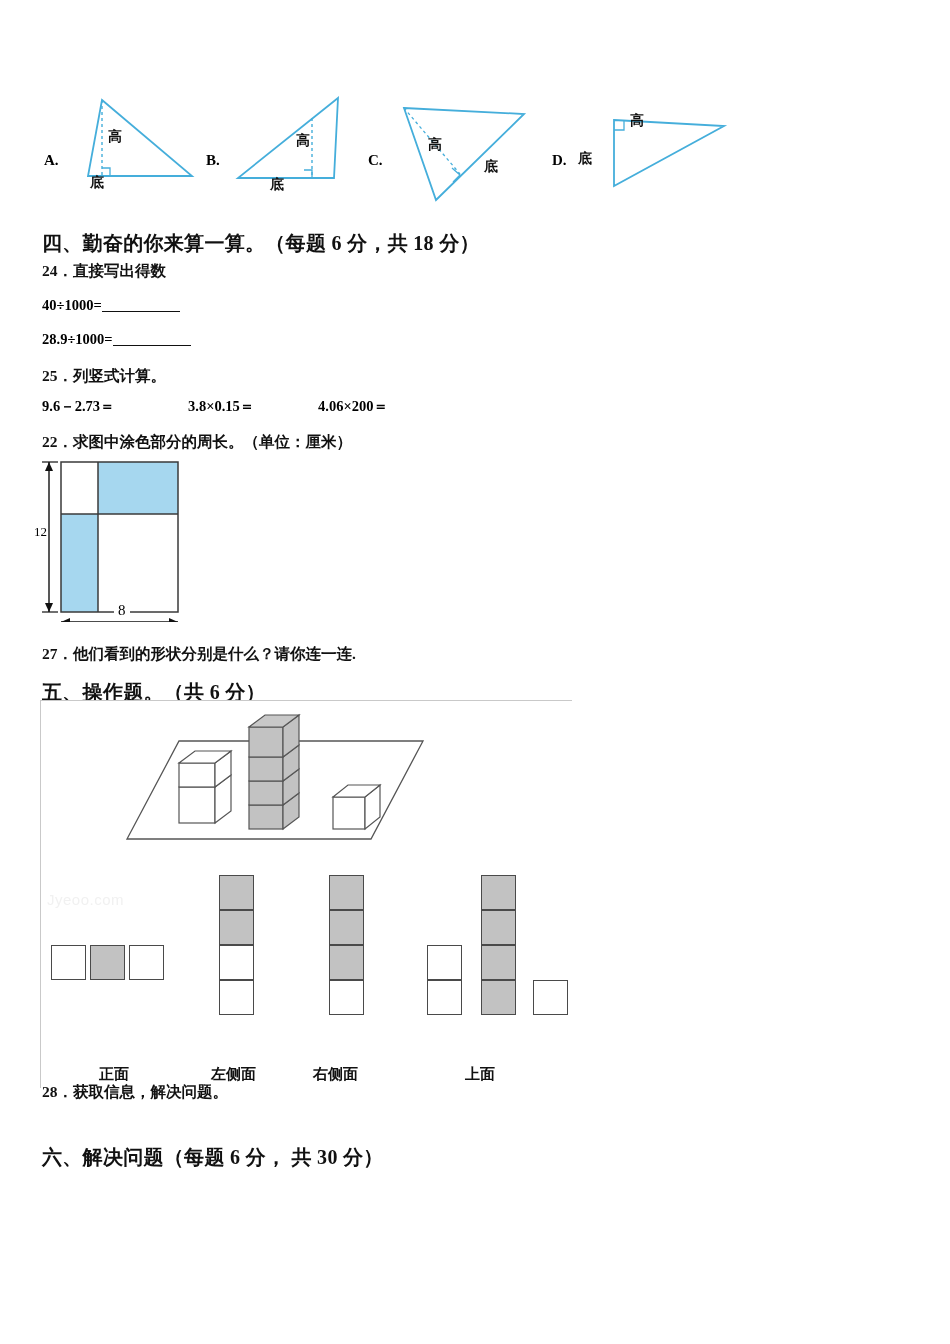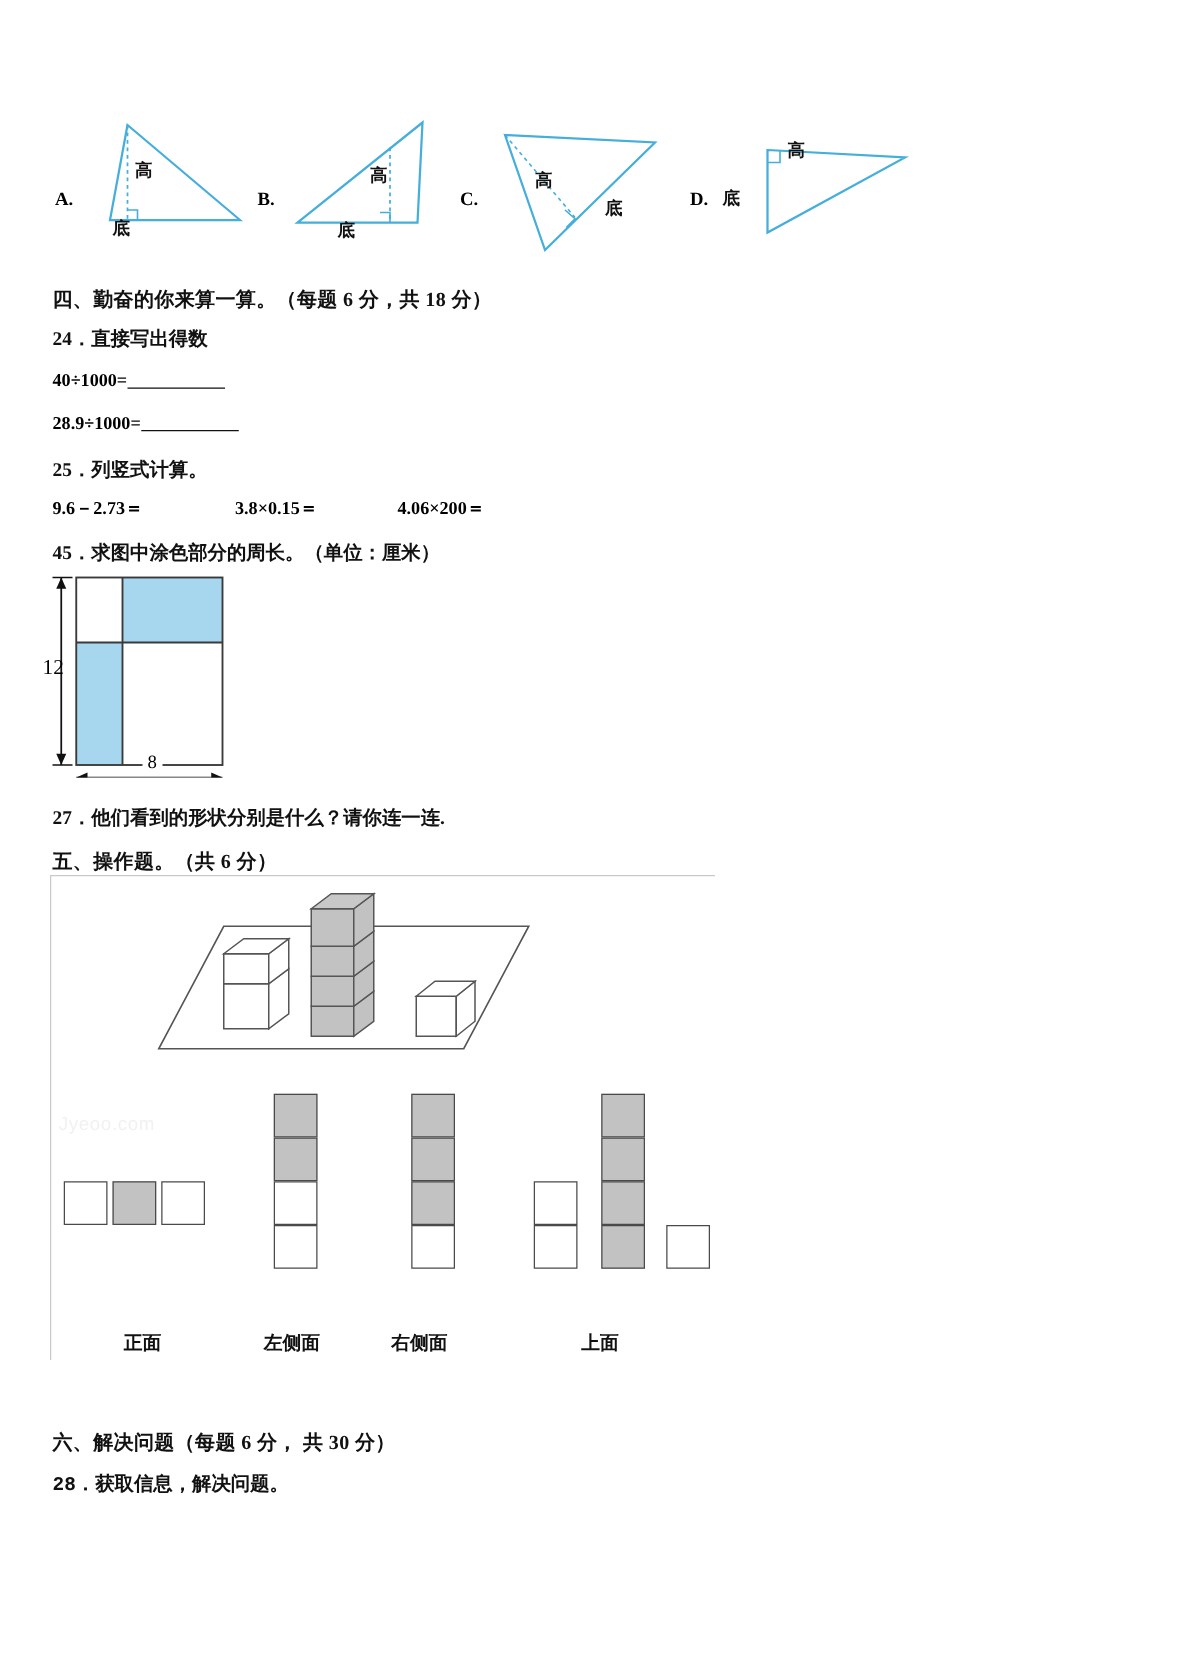--- a/index.html
+++ b/index.html
@@ -16,21 +16,21 @@
   }
 
   
   .cn {
     font-family: "Liberation Serif", "DejaVu Serif", serif;
     font-weight: 700;
     color: #111;
   }
   .sec-head {
     position: absolute;
-    font-size: 16px;
+    font-size: 20px;
     letter-spacing: .3px;
     white-space: nowrap;
   }
   .q-line {
     position: absolute;
     font-size: 15.5px;
     white-space: nowrap;
   }
   .math {
     position: absolute;
@@ -146,21 +146,21 @@
 </div>
 <div class="math" style="left:42px; top:331px;">
   <span>28.9÷1000=</span><span class="blank"></span>
 </div>
 
 <div class="q-line cn" style="left:42px; top:366px;">25．列竖式计算。</div>
 <div class="math" style="left:42px; top:397px;">9.6－2.73＝</div>
 <div class="math" style="left:188px; top:397px;">3.8×0.15＝</div>
 <div class="math" style="left:318px; top:397px;">4.06×200＝</div>
 
-<div class="q-line cn" style="left:42px; top:432px;">45．求图中涂色部分的周长。（单位：厘米）</div>
+<div class="q-line cn" style="left:42px; top:432px;">22．求图中涂色部分的周长。（单位：厘米）</div>
 
 <div id="fig26">
   <svg width="180" height="170" viewBox="0 0 180 170">
 
     <rect x="62" y="10" width="80" height="52" fill="#A6D7EF" stroke="none"></rect>
     <rect x="25" y="62" width="37" height="98" fill="#A6D7EF" stroke="none"></rect>
 
     <rect x="25" y="10" width="117" height="150" fill="none" stroke="#3a3a3a" stroke-width="1.5"></rect>
 
     <line x1="62" y1="10" x2="62" y2="160" stroke="#3a3a3a" stroke-width="1.5"></line>
@@ -169,21 +169,21 @@
     <line x1="13" y1="10" x2="13" y2="160" stroke="#111" stroke-width="1.4"></line>
     <path d="M13,10 L9,19 L17,19 Z" fill="#111"></path>
     <path d="M13,160 L9,151 L17,151 Z" fill="#111"></path>
     <line x1="6" y1="10" x2="22" y2="10" stroke="#111" stroke-width="1.2"></line>
     <line x1="6" y1="160" x2="22" y2="160" stroke="#111" stroke-width="1.2"></line>
 
     <line x1="25" y1="170" x2="142" y2="170" stroke="#111" stroke-width="1.4"></line>
     <path d="M25,170 L34,166 L34,174 Z" fill="#111"></path>
     <path d="M142,170 L133,166 L133,174 Z" fill="#111"></path>
   </svg>
-  <span style="position:absolute; left:-2px; top:72px; font-size:17px;">12</span>
+  <span style="position:absolute; left:-2px; top:72px; font-size:13px;">12</span>
   <span style="position:absolute; left:78px; top:150px; font-size:15px; background:#fff; padding:0 4px;">8</span>
 </div>
 
 <div class="sec-head cn" style="left:42px; top:679px;">五、操作题。（共 6 分）</div>
 <div class="q-line cn" style="left:42px; top:644px;font-family:Liberation Serif, serif;">27．他们看到的形状分别是什么？请你连一连.</div>
 
 <div id="fig27">
 
   <span class="watermark">Jyeoo.com</span>
 
@@ -252,13 +252,13 @@
     <div class="sq gray" style="left:440px; top:209px;"></div>
     <div class="sq gray" style="left:440px; top:244px;"></div>
     <div class="sq gray" style="left:440px; top:279px;"></div>
 
     <div class="sq" style="left:492px; top:279px;"></div>
   </div>
   <span class="view-label cn" style="left:424px; top:364px;">上面</span>
 </div>
 
 <div class="sec-head cn" style="left:42px; top:1144px;text-align:right;">六、解决问题（每题 6 分， 共 30 分）</div>
-<div class="q-line cn" style="left:42px; top:1177px;font-family:Liberation Mono, monospace;">28．获取信息，解决问题。</div>
+<div class="q-line cn" style="left:42px; top:1082px;">28．获取信息，解决问题。</div>
 
 </body></html>

